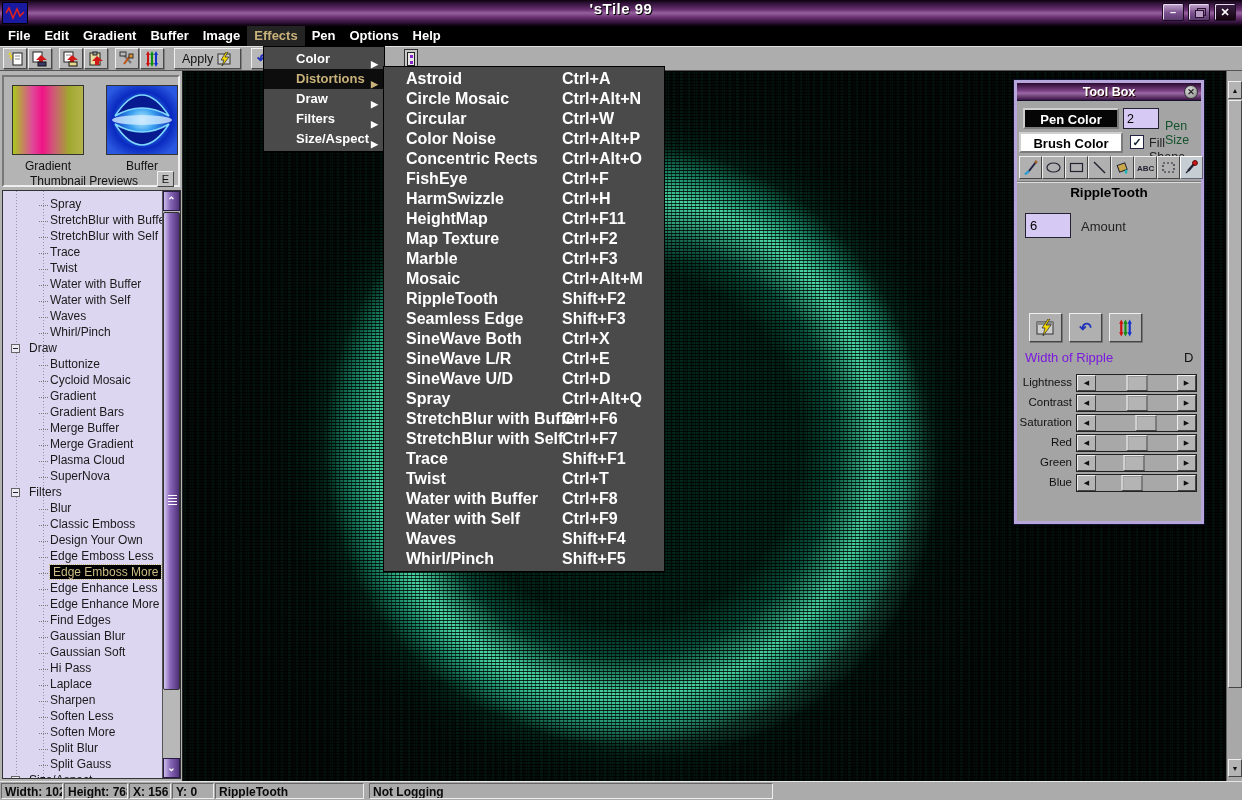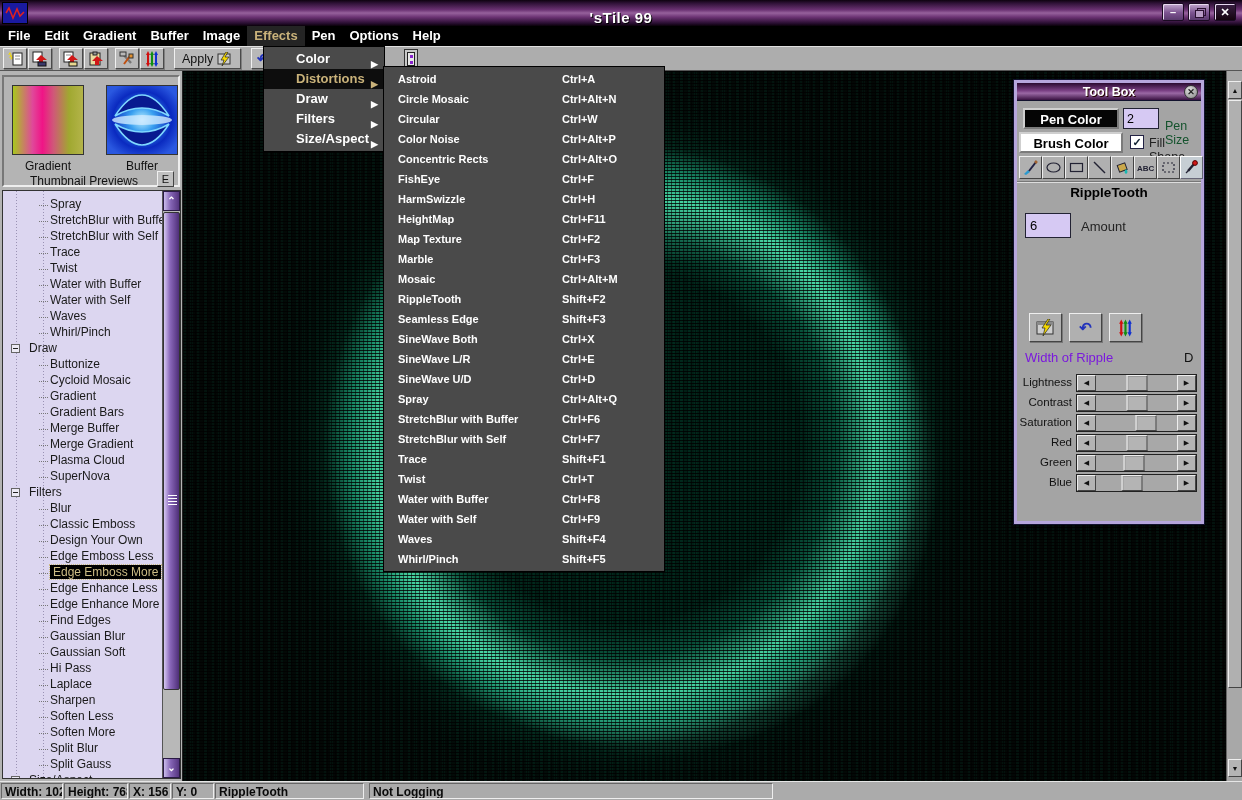--- a/index.html
+++ b/index.html
@@ -3,21 +3,21 @@
 <meta charset="utf-8">
 <style>
   * { margin:0; padding:0; box-sizing:border-box; }
   html,body { width:1242px; height:800px; overflow:hidden; background:#000; }
   body { font-family:"Liberation Sans", sans-serif; }
   .window { position:relative; width:1242px; height:800px; background:#b0b0b0; }
 
   
   .titlebar { position:relative; height:26px;
     background:linear-gradient(to bottom,#0d020f 0%,#2e1136 12%,#6b3273 38%,#96619c 50%,#6b3273 66%,#270d2f 90%,#090109 100%);
-    display:flex; align-items:flex-end; }
+    display:flex; align-items:flex-start; }
   .app-icon { width:26px; height:22px; margin:2px 0 2px 2px; background:#1a1aa0; border:1px solid #000; display:flex; align-items:center; justify-content:center; }
   .title-text { position:absolute; left:0; right:0; text-align:center; color:#fff; font-weight:bold; font-size:15px; letter-spacing:.5px; text-shadow:1px 1px 0 #000; }
   .winbtns { position:absolute; right:6px; top:3px; display:flex; gap:4px; }
   .winbtn { width:22px; height:18px; border:1px solid #1a0a22; border-radius:2px;
     background:linear-gradient(to bottom,#c3a8cf,#7c5390 55%,#5b3a6e); color:#fff; font-size:11px; font-weight:bold;
     display:flex; align-items:center; justify-content:center; box-shadow:inset 1px 1px 0 #e8d8f0; }
   .winbtn.close { background:linear-gradient(to bottom,#3a2044,#14040e); }
   .restore-glyph { position:relative; width:9px; height:8px; }
   .restore-glyph::before { content:""; position:absolute; left:2px; top:0; width:7px; height:6px; border:1px solid #2a1030; background:transparent; }
   .restore-glyph::after { content:""; position:absolute; left:0; top:2px; width:7px; height:6px; border:1px solid #2a1030; background:#b79ac4; }
@@ -111,21 +111,21 @@
   .status-cell:nth-child(3){ width:42px; } .status-cell:nth-child(4){ width:42px; }
   .status-cell:nth-child(5){ width:149px; } .status-cell:nth-child(6){ width:404px; margin-left:5px; }
 
   
   .menu-pop { position:absolute; background:#4a4a4a; border:1px solid #000; z-index:30; }
   .effects-menu { left:263px; top:46px; width:122px; padding:2px 0; }
   .eff-item { height:20px; line-height:20px; padding-left:32px; position:relative; color:#fff; font-weight:bold; font-size:13px; white-space:nowrap; }
   .eff-item.active { background:#0d0d0d; color:#c9b27a; }
   .sub-arrow { position:absolute; right:6px; top:5px; font-size:9px; }
   .distortions-menu { left:383px; top:66px; width:282px; padding:2px 0; }
-  .sub-item { height:20px; line-height:20px; padding-left:14px; position:relative; color:#fff; font-weight:bold; font-size:11px; white-space:nowrap; }
+  .sub-item { height:20px; line-height:20px; padding-left:22px; position:relative; color:#fff; font-weight:bold; font-size:16px; white-space:nowrap; }
   .sub-item .shortcut { position:absolute; left:178px; }
 
   
   .toolbox { position:absolute; left:1014px; top:80px; width:190px; height:444px; z-index:20;
     background:#a4a4a4; border:3px solid #b6a6dc; outline:1px solid #12122e; box-shadow:2px 2px 4px rgba(0,0,0,.6); }
   .tb-title { height:18px; background:linear-gradient(to bottom,#2a0a30,#7a4084 45%,#9a68a4 60%,#3a1242);
     display:flex; align-items:center; justify-content:center; position:relative; border-bottom:1px solid #12122e; }
   .tb-title-text { color:#fff; font-weight:bold; font-size:12.5px; text-shadow:1px 1px 0 #200; }
   .tb-close { position:absolute; right:3px; top:2px; width:14px; height:14px; border-radius:50%;
     background:radial-gradient(circle at 35% 30%,#ddd,#888); border:1px solid #333;

